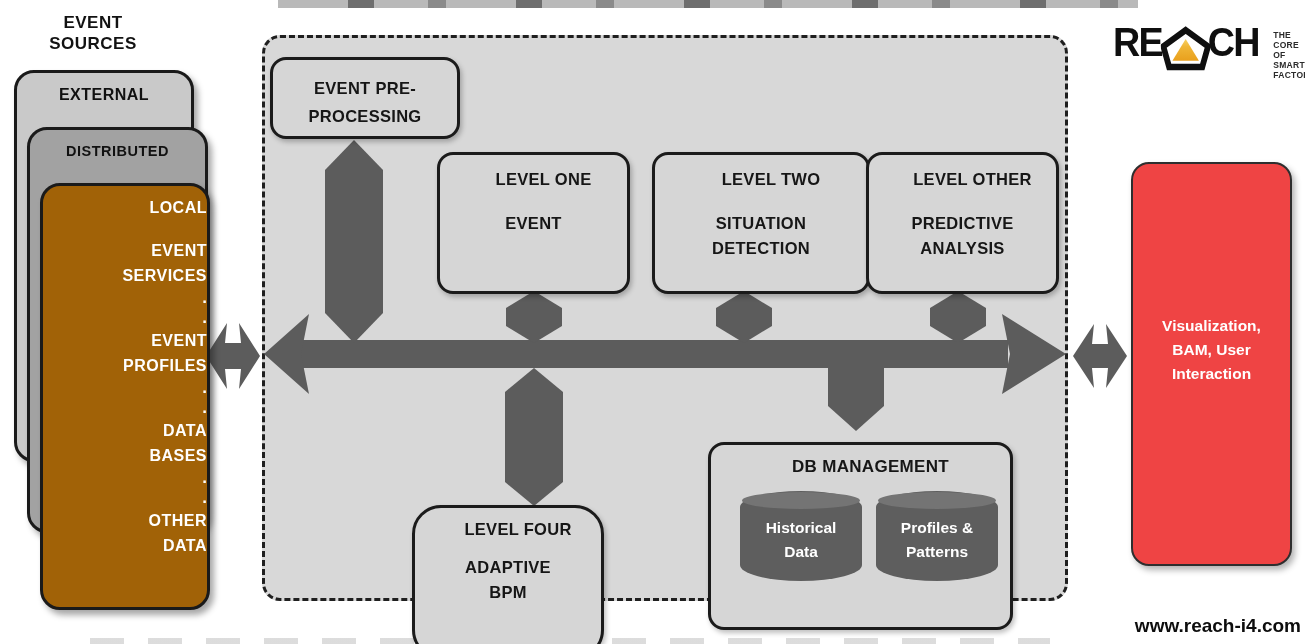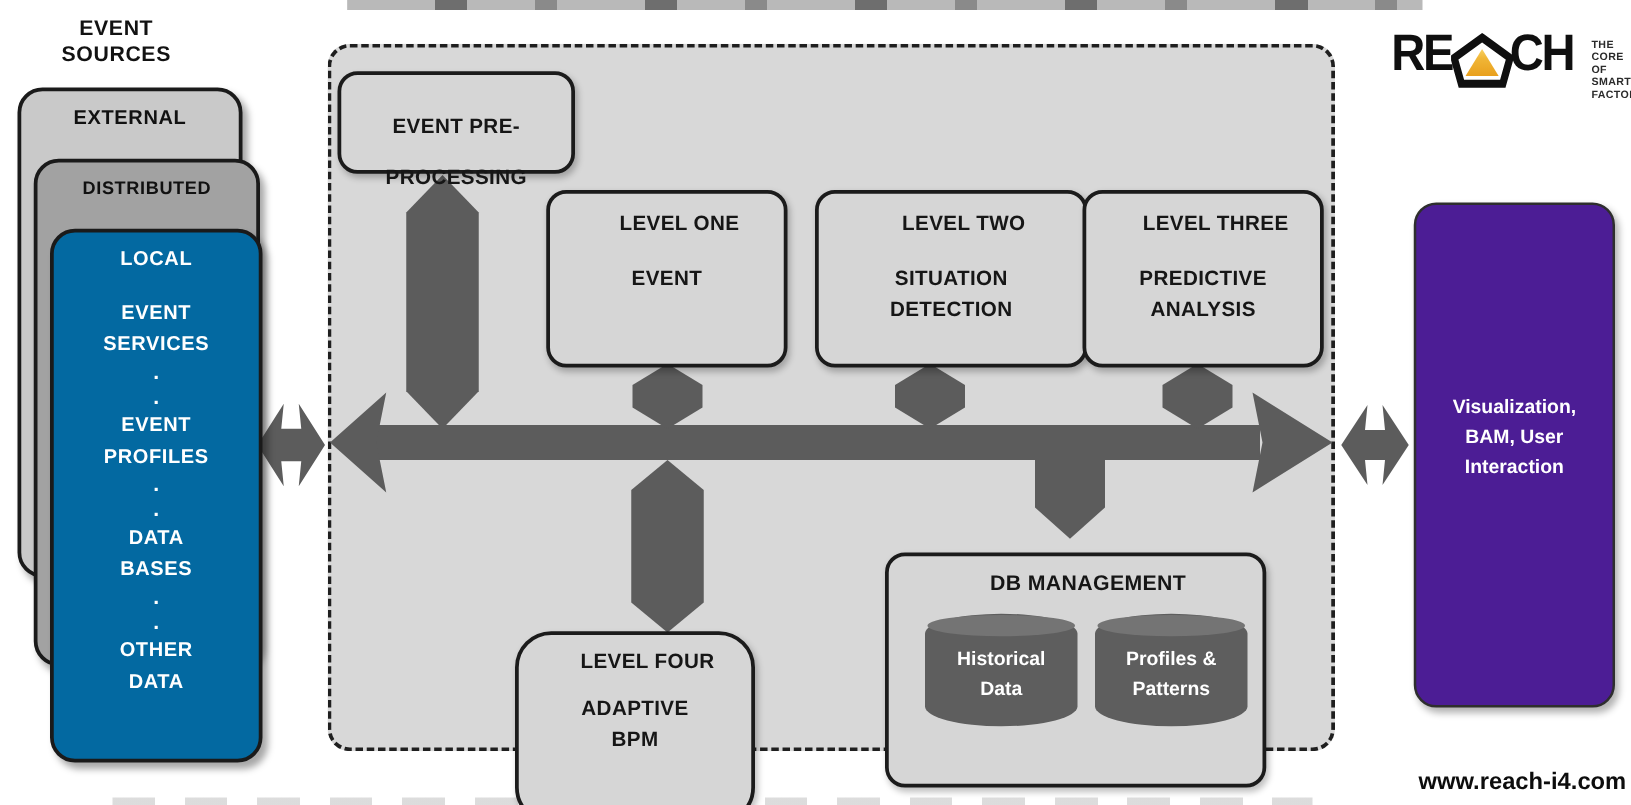--- a/index.html
+++ b/index.html
@@ -14,21 +14,21 @@
 
   
   .es-title { position:absolute; left:18px; top:12px; width:150px; text-align:center;
       font-size:17px; line-height:21px; color:#121212; letter-spacing:.5px; z-index:4; }
 
   
   .card { position:absolute; border:3px solid #1a1a1a; border-radius:20px;
       box-shadow:4px 5px 6px rgba(0,0,0,.35); text-align:center; }
   .card-external { left:14px; top:70px; width:180px; height:392px; background:#c9c9c9; z-index:2; }
   .card-distributed { left:27px; top:127px; width:181px; height:406px; background:#a2a2a2; z-index:3; }
-  .card-local { left:40px; top:183px; width:170px; height:427px; background:#0369a1; z-index:4; color:#ffffff; }
+  .card-local { left:40px; top:183px; width:170px; height:427px; background:#a16207; z-index:4; color:#ffffff;text-align:right; }
   .card-label { margin-top:13px; font-size:16px; color:#111; letter-spacing:.5px; }
   .card-distributed .card-label { font-size:14.5px; }
   .card-local .card-label { color:#ffffff; }
   .local-line { font-size:16px; line-height:25px; letter-spacing:.5px; }
   .local-gap { height:21px; }
   .dot-line { font-size:17px; line-height:20px; }
 
   
   .cep-container { position:absolute; left:262px; top:35px; width:806px; height:566px;
       background:#d8d8d8; border:3px dashed #1f1f1f; border-radius:18px; z-index:1; }
@@ -36,21 +36,21 @@
       font-size:20px; color:#101010; z-index:4; }
 
   
   .dbox { position:absolute; background:#d6d6d6; border:3px solid #1b1b1b; border-radius:16px;
       text-align:center; color:#161616; z-index:4; box-shadow:2px 3px 5px rgba(0,0,0,.25); }
   .dbox .bx-title { margin-top:15px; font-size:16.5px; letter-spacing:.3px;margin-left:20px; }
   .dbox .bx-gap { height:22px; }
   .dbox .bx-line { font-size:16.5px; line-height:25px; letter-spacing:.3px; }
 
   .box-epp { left:270px; top:57px; width:190px; height:82px; }
-  .box-epp .bx-line { margin-top:16px;text-align:center; }
+  .box-epp .bx-line { margin-top:3px;text-align:center; }
   .box-epp .bx-pad { height:13px; }
   .box-l1 { left:437px; top:152px; width:193px; height:142px; }
   .box-l2 { left:652px; top:152px; width:218px; height:142px; }
   .box-l3 { left:866px; top:152px; width:193px; height:142px; }
   .box-l4 { left:412px; top:505px; width:192px; height:154px; z-index:5;border-radius:29px; }
   .box-l4 .bx-title { margin-top:12px; }
   .box-l4 .bx-gap { height:16px; }
 
   
   .box-db { left:708px; top:442px; width:305px; height:188px; }
@@ -58,21 +58,21 @@
   .cylinder { position:absolute; top:46px; width:122px; height:90px; background:#5e5e5e;
       border-radius:50% / 16px; color:#ffffff; z-index:5; }
   .cylinder::before { content:""; position:absolute; left:2px; right:2px; top:1px; height:17px;
       border-radius:50%; background:#747474; }
   .cyl-1 { left:29px; }
   .cyl-2 { left:165px; }
   .cyl-text { position:relative; margin-top:25px; font-size:15.5px; line-height:24px; text-align:center; z-index:2; }
 
   
   .output-box { position:absolute; left:1131px; top:162px; width:161px; height:404px;
-      background:#4c1d95; border:2px solid #2e2e2e; border-radius:18px; color:#ffffff;
+      background:#ef4444; border:2px solid #2e2e2e; border-radius:18px; color:#ffffff;
       z-index:4; box-shadow:3px 4px 6px rgba(0,0,0,.3); }
   .output-text { margin-top:150px; text-align:center; font-size:15.5px; line-height:24px; }
 
   
   .shape-layer { position:absolute; left:0; top:0; width:1305px; height:644px; z-index:3; pointer-events:none; }
 
   
   .logo { position:absolute; left:1113px; top:20px; width:192px; height:64px; display:flex; align-items:flex-start; z-index:4; }
   .logo-word { display:flex; align-items:flex-start; color:#0f0f0f; font-size:41px; line-height:40px;
       letter-spacing:-2px; transform:scaleX(.92); transform-origin:left top; }
@@ -156,21 +156,21 @@
   </div>
 
   <div class="dbox box-l2">
     <div class="bx-title">LEVEL TWO</div>
     <div class="bx-gap"></div>
     <div class="bx-line">SITUATION</div>
     <div class="bx-line">DETECTION</div>
   </div>
 
   <div class="dbox box-l3">
-    <div class="bx-title">LEVEL THREE</div>
+    <div class="bx-title">LEVEL OTHER</div>
     <div class="bx-gap"></div>
     <div class="bx-line">PREDICTIVE</div>
     <div class="bx-line">ANALYSIS</div>
   </div>
 
   <div class="dbox box-l4">
     <div class="bx-title">LEVEL FOUR</div>
     <div class="bx-gap"></div>
     <div class="bx-line">ADAPTIVE</div>
     <div class="bx-line">BPM</div>

